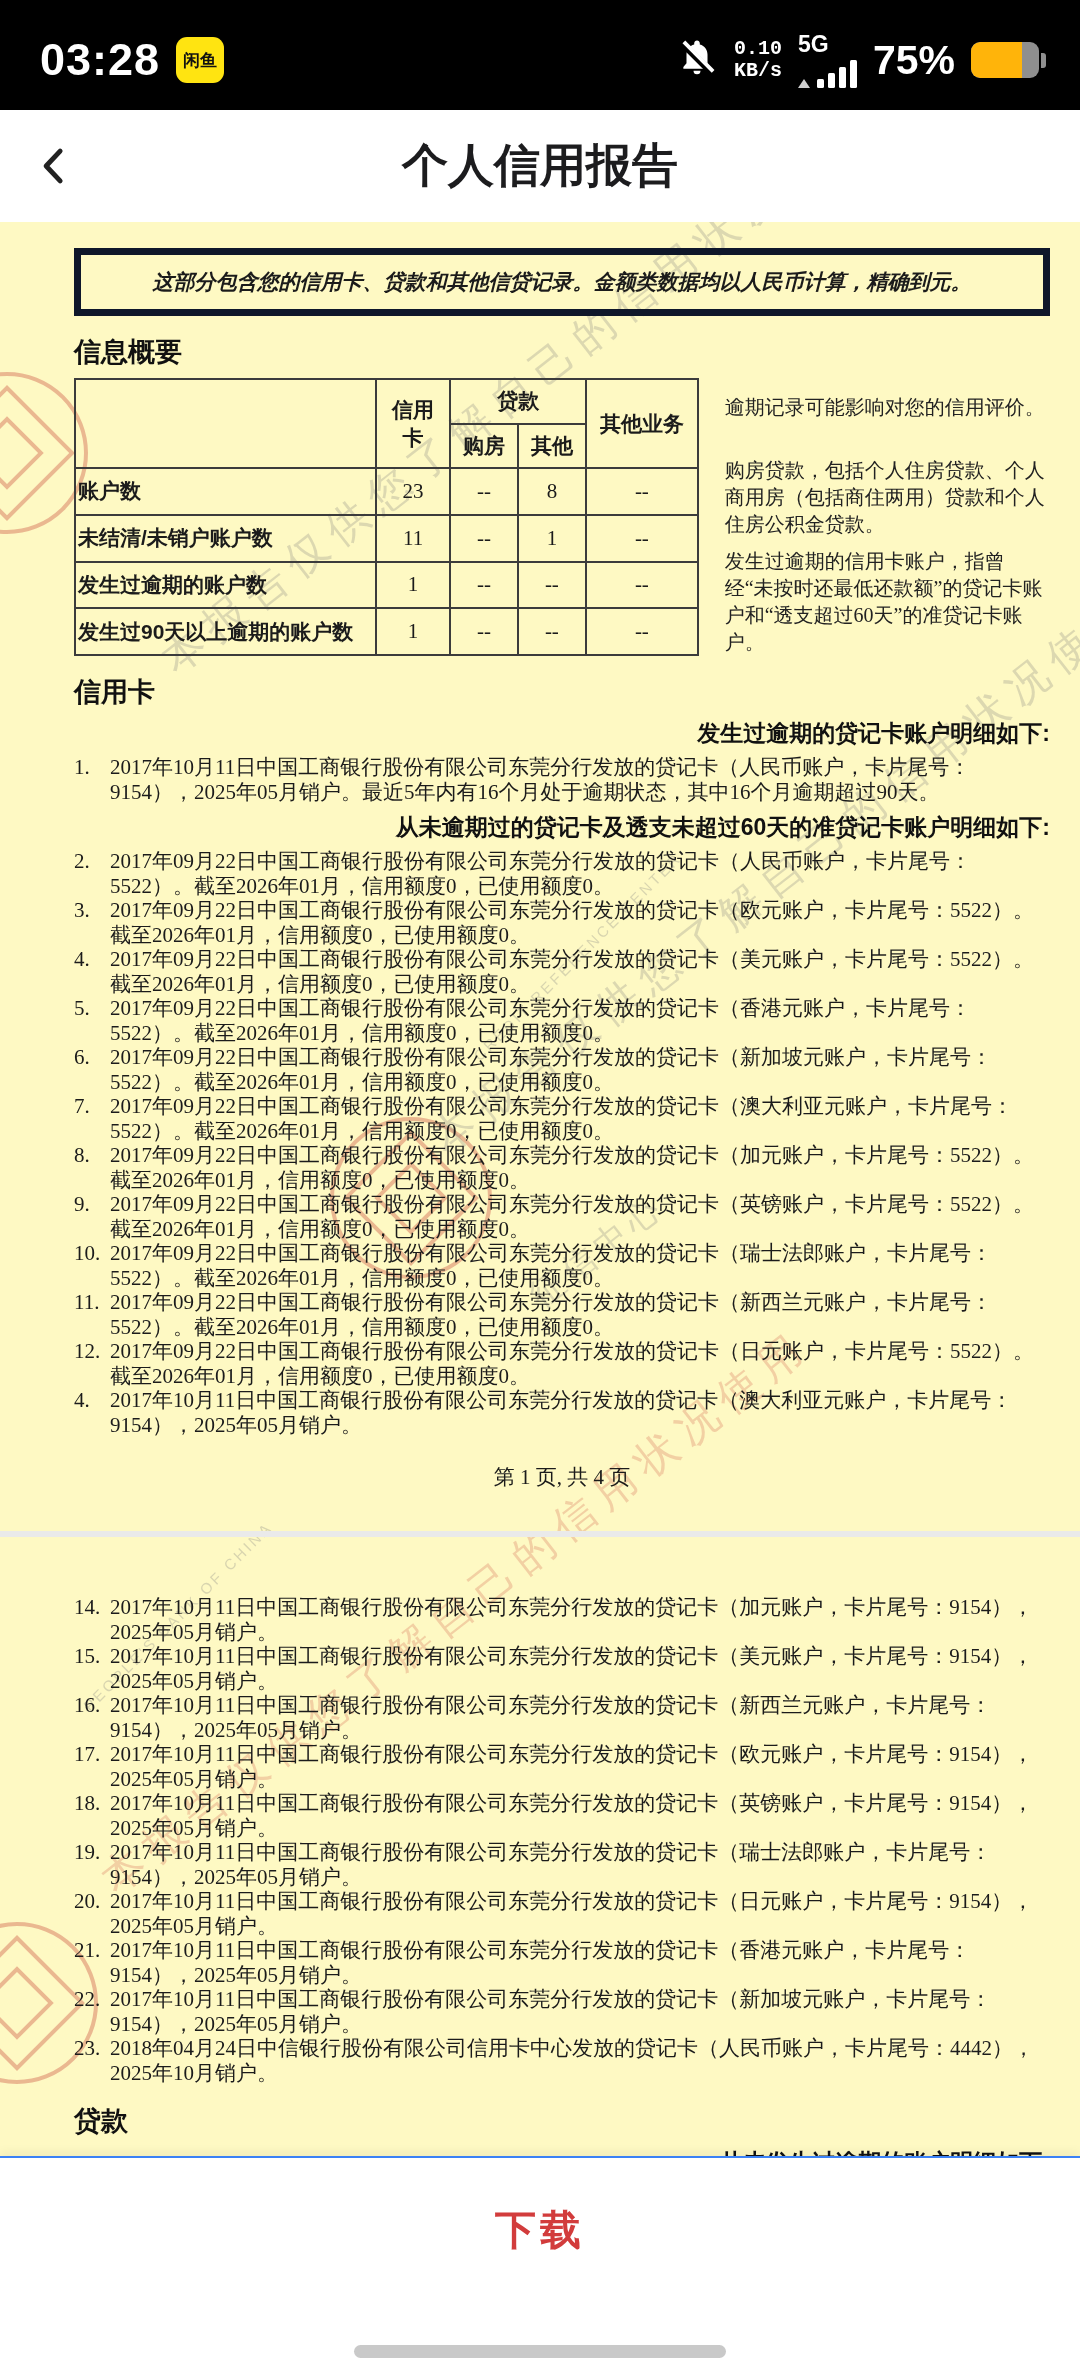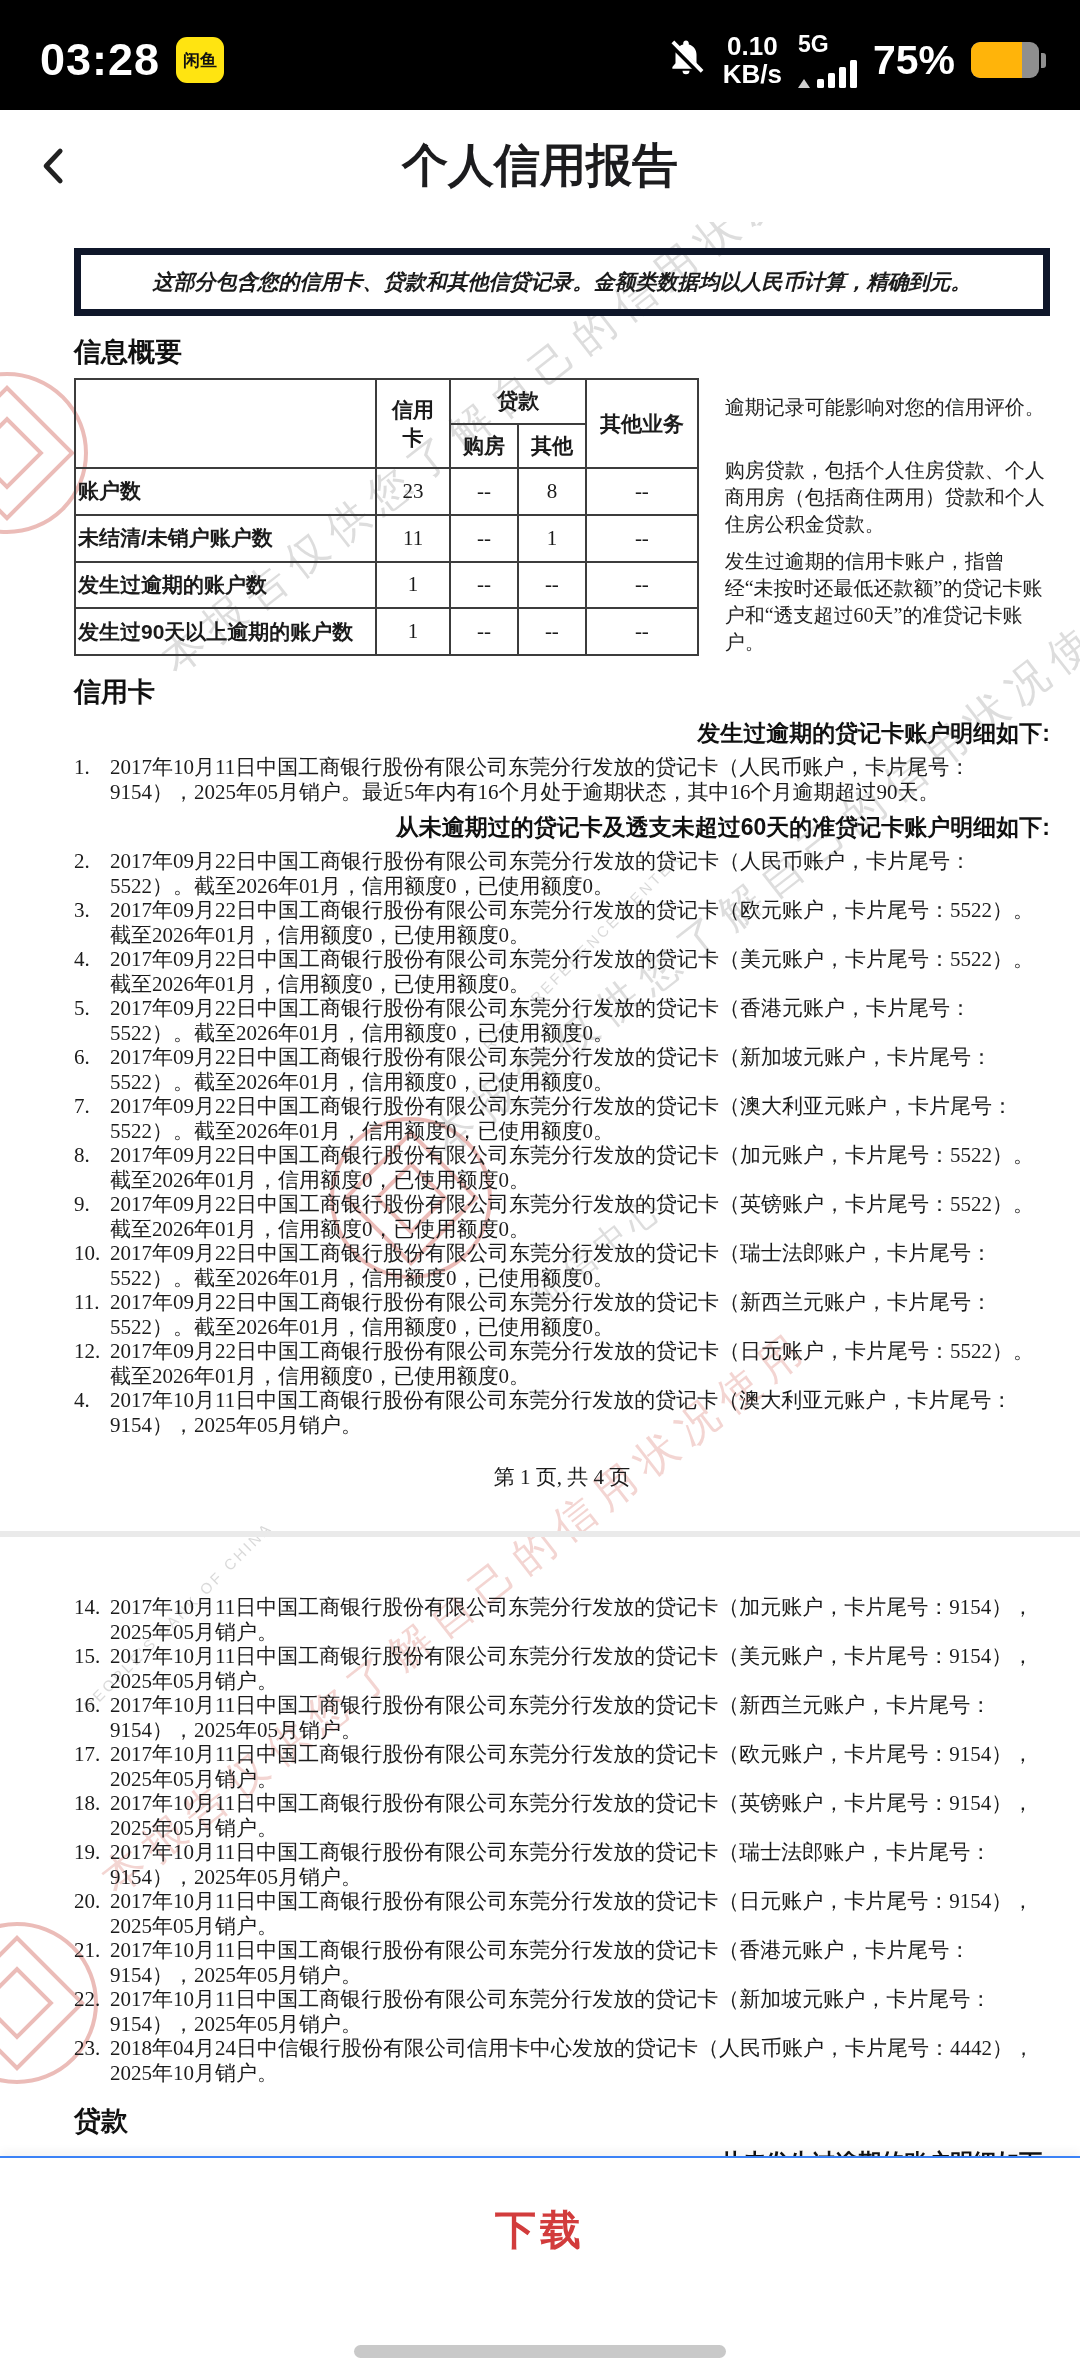--- a/index.html
+++ b/index.html
@@ -1,23 +1,23 @@
 <!DOCTYPE html>
 <html><head>
 <meta charset="utf-8">
 <style>
   html,body{margin:0;padding:0;background:#666;}
-  .screen{position:relative;width:1080px;height:2376px;margin:0 auto;background:#ffffff;overflow:hidden;font-family:"Liberation Sans",sans-serif;}
+  .screen{position:relative;width:1080px;height:2376px;margin:0 auto;background:#fef9c3;overflow:hidden;font-family:"Liberation Sans",sans-serif;}
 
   
   .status-bar{height:110px;background:#000;color:#fff;display:flex;align-items:center;padding:10px 34px 0 40px;box-sizing:border-box;}
   .sb-time{font-size:45px;font-weight:600;letter-spacing:1px;}
   .sb-badge{width:48px;height:46px;background:#ffe411;border-radius:11px;color:#111;font-weight:700;font-size:17px;display:flex;align-items:center;justify-content:center;margin-left:16px;}
   .sb-right{margin-left:auto;display:flex;align-items:center;gap:16px;}
-  .sb-speed{font-size:26px;font-weight:700;line-height:1.08;text-align:center;}
+  .sb-speed{font-size:20px;font-weight:700;line-height:1.08;text-align:center;font-family:Liberation Mono, monospace;}
   .sb-net{display:flex;flex-direction:column;align-items:flex-start;line-height:1;}
   .sb-5g{font-size:23px;font-weight:700;margin-bottom:4px;}
   .sb-bars{display:flex;align-items:flex-end;gap:4px;}
   .tri-up{width:0;height:0;border-left:6px solid transparent;border-right:6px solid transparent;border-bottom:9px solid #cfcfcf;margin-right:3px;}
   .bar{width:7px;background:#fff;border-radius:1.5px;}
   .b1{height:9px;}.b2{height:15px;}.b3{height:21px;}.b4{height:28px;}
   .sb-batt-pct{font-size:41px;font-weight:600;}
   .battery{position:relative;width:68px;height:36px;background:#8f8f8f;border-radius:9px;overflow:hidden;}
   .battery .fill{position:absolute;left:0;top:0;bottom:0;width:75%;background:#ffb40a;border-radius:9px 0 0 9px;}
   .batt-nub{width:5px;height:15px;background:#8f8f8f;border-radius:0 3px 3px 0;margin-left:2px;}

